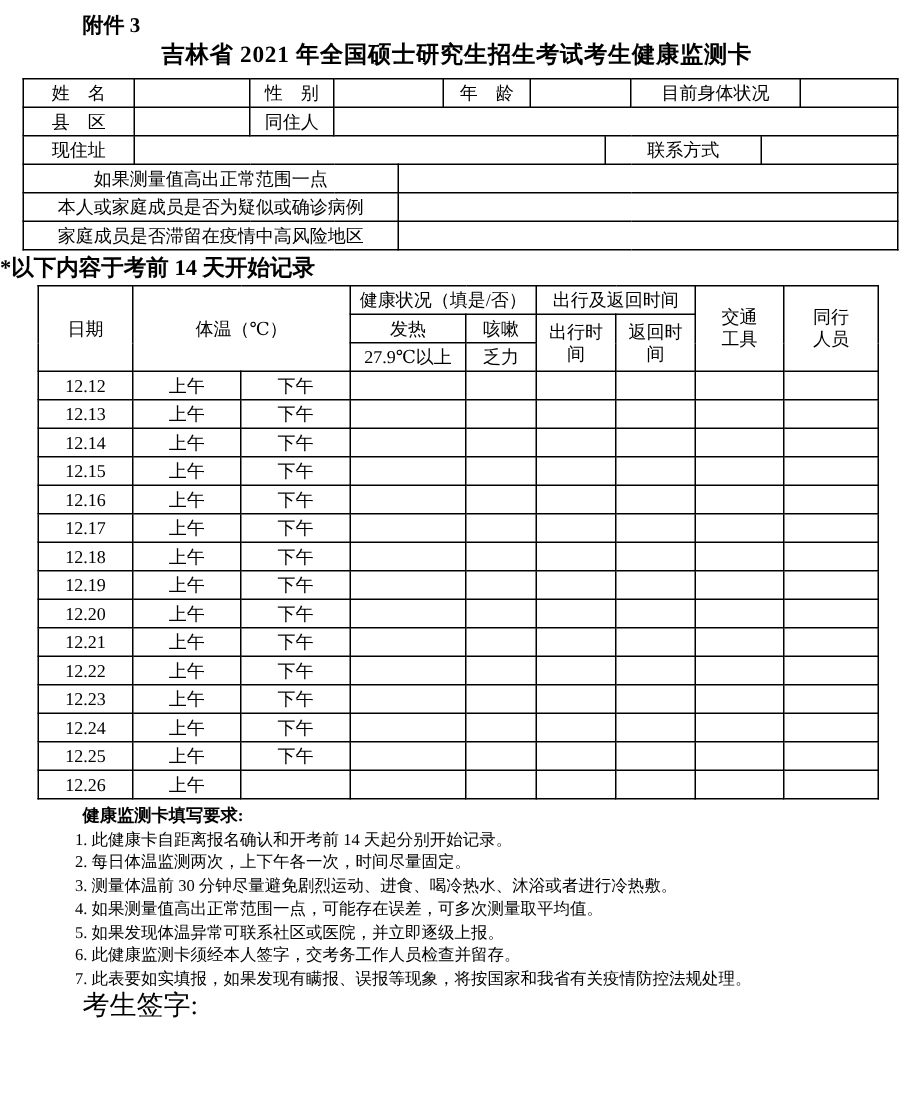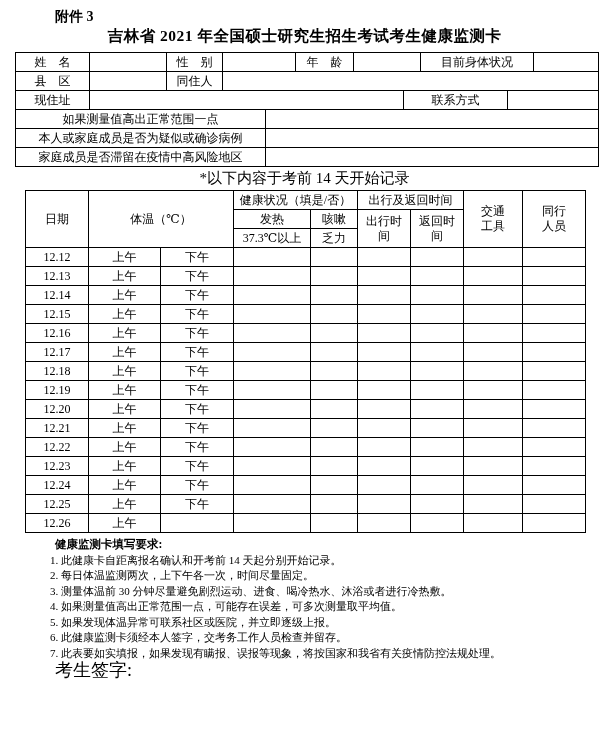--- a/index.html
+++ b/index.html
@@ -8,21 +8,21 @@
     font-family:"Liberation Serif","DejaVu Serif",serif;
     overflow:hidden;
   }
   .attachment { margin:8px 0 0 55px; font-weight:bold; font-size:14px; }
   .doc-title { text-align:center; font-weight:bold; font-size:15.5px; letter-spacing:0.5px; }
   table.tbl { border-collapse:collapse; table-layout:fixed; }
   table.tbl td { border:1px solid #000; padding:0 2px; font-size:12px; text-align:center; vertical-align:middle; overflow:hidden; }
   table.info { width:583px; margin:5px 0 0 15px; }
   table.info td { height:18px; }
   td.left { text-align:left; padding-left:6px; }
-  .section-note { text-align:center; font-weight:normal; font-size:15px; margin-top:2px; }
+  .section-note { text-align:left; font-weight:bold; font-size:15px; margin-top:2px; }
   table.mon { width:560px; margin:2px 0 0 25px; }
   table.mon td { height:18px; }
   td.pre { white-space:pre-line; line-height:1.25; }
   td.small { font-size:10px; padding:0 1px; }
   td.datec { font-size:11.5px; }
   td.ampm { text-align:left; padding-left:9px; }
   .notes { margin:4px 0 0 50px; width:545px; }
   .notes-title { font-weight:bold; font-size:11.5px; line-height:15.5px; margin-left:5px; }
   .note-item { font-size:11px; line-height:15.5px; }
   .signature { font-size:18px; line-height:16px; margin:1px 0 0 5px; }
@@ -112,21 +112,21 @@
   </tr>
   <tr>
     <td>发热</td>
     <td>咳嗽</td>
     <td rowspan="2" class="pre">出行时
 间</td>
     <td rowspan="2" class="pre">返回时
 间</td>
   </tr>
   <tr>
-    <td class="small">37.3℃以上</td>
+    <td class="small">27.9℃以上</td>
     <td>乏力</td>
   </tr>
 
   <tr>
     <td class="datec">12.12</td>
     <td class="ampm">上午</td>
     <td class="ampm">下午</td>
     <td></td>
     <td></td>
     <td></td>

